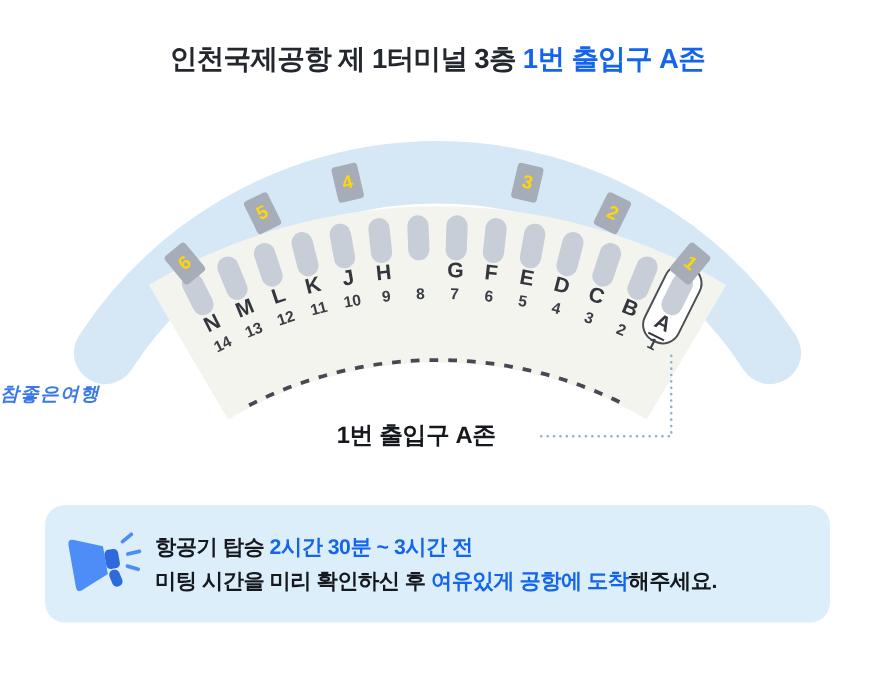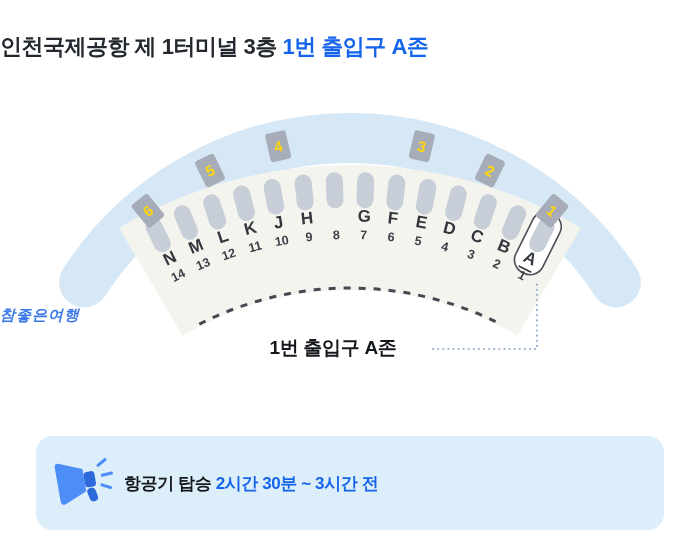--- a/index.html
+++ b/index.html
@@ -1,27 +1,27 @@
 <!DOCTYPE html>
 <html style="--accent: #1565EC; --title-text: #23272E; --arc-fill: #D6E8F5; --band-fill: #F4F4EF; --pill-fill: #C8CED8; --letter-color: #33373D; --number-color: #3A3F46; --dash-color: #454A52; --tag-fill: #A6ADB8; --tag-text: #FFD608; --bracket-stroke: #4A4F55; --connector: #8FAECB; --brand-color: #3B79E8; --notice-bg: #DCEEF9; --notice-text: #15181D; --megaphone-main: #4C8DF8; --megaphone-dark: #2E6ADB;"><head>
 <meta charset="utf-8">
 <style>
   html,body{margin:0;padding:0;background:#ffffff;}
   .stage{position:relative;width:700px;height:550px;background:#ffffff;overflow:hidden;
          font-family:"Liberation Sans","DejaVu Sans",sans-serif;}
   #diagram-svg{position:absolute;left:0;top:0;}
-  .title{position:absolute;top:32px;left:0;width:700px;text-align:left;
+  .title{position:absolute;top:32px;left:0;width:700px;text-align:center;
          font-size:22px;font-weight:700;color:var(--title-text);letter-spacing:-0.5px;}
   .accent{color:var(--accent);}
   .brand{position:absolute;top:306px;left:0;width:696px;text-align:left;
          font-size:15px;font-weight:700;font-style:italic;color:var(--brand-color);letter-spacing:1px;}
   .zone-label{position:absolute;top:335px;left:0;width:666px;text-align:center;
          font-size:19px;font-weight:800;color:var(--notice-text);letter-spacing:-0.3px;}
   .notice{position:absolute;left:36px;top:404px;width:628px;height:94px;
-          border-radius:16px;background:var(--notice-bg);margin-top:32px;}
+          border-radius:16px;background:var(--notice-bg);}
   .megaphone{position:absolute;left:18px;top:20px;}
   .notice-text{position:absolute;left:88px;top:50%;transform:translateY(-50%);
           font-size:17px;font-weight:700;color:var(--notice-text);line-height:27px;letter-spacing:-0.4px;}
 </style>
 </head>
 <body>
 
 <div class="stage">
 
   <svg id="diagram-svg" width="700" height="550" viewBox="0 0 700 550">
@@ -100,16 +100,19 @@
         <path d="M31 13 L9 4 Q4 2 4 7.5 L4 41 Q4 46.5 9 44.5 L31 35.5 Z" style="fill:var(--megaphone-main)"></path>
         <rect x="31" y="16.5" width="11" height="15.5" rx="3.5" style="fill:var(--megaphone-dark)"></rect>
         <rect x="32.5" y="33" width="8.5" height="14" rx="4" transform="rotate(-12 36 40)" style="fill:var(--megaphone-dark)"></rect>
         <path d="M47 12 L55 7.5 M49.5 22.5 L59 22 M47.5 32 L55.5 36" fill="none" stroke-width="3" stroke-linecap="round" style="stroke:var(--megaphone-main)"></path>
       </g>
     </svg>
     <div class="notice-text">
       <div>
         <span>항공기 탑승 </span><span class="accent">2시간 30분 ~ 3시간 전</span>
       </div>
+      <div>
+        <span>미팅 시간을 미리 확인하신 후 </span><span class="accent">여유있게 공항에 도착</span><span>해주세요.</span>
+      </div>
     </div>
   </div>
 
 </div>
 
 </body></html>

